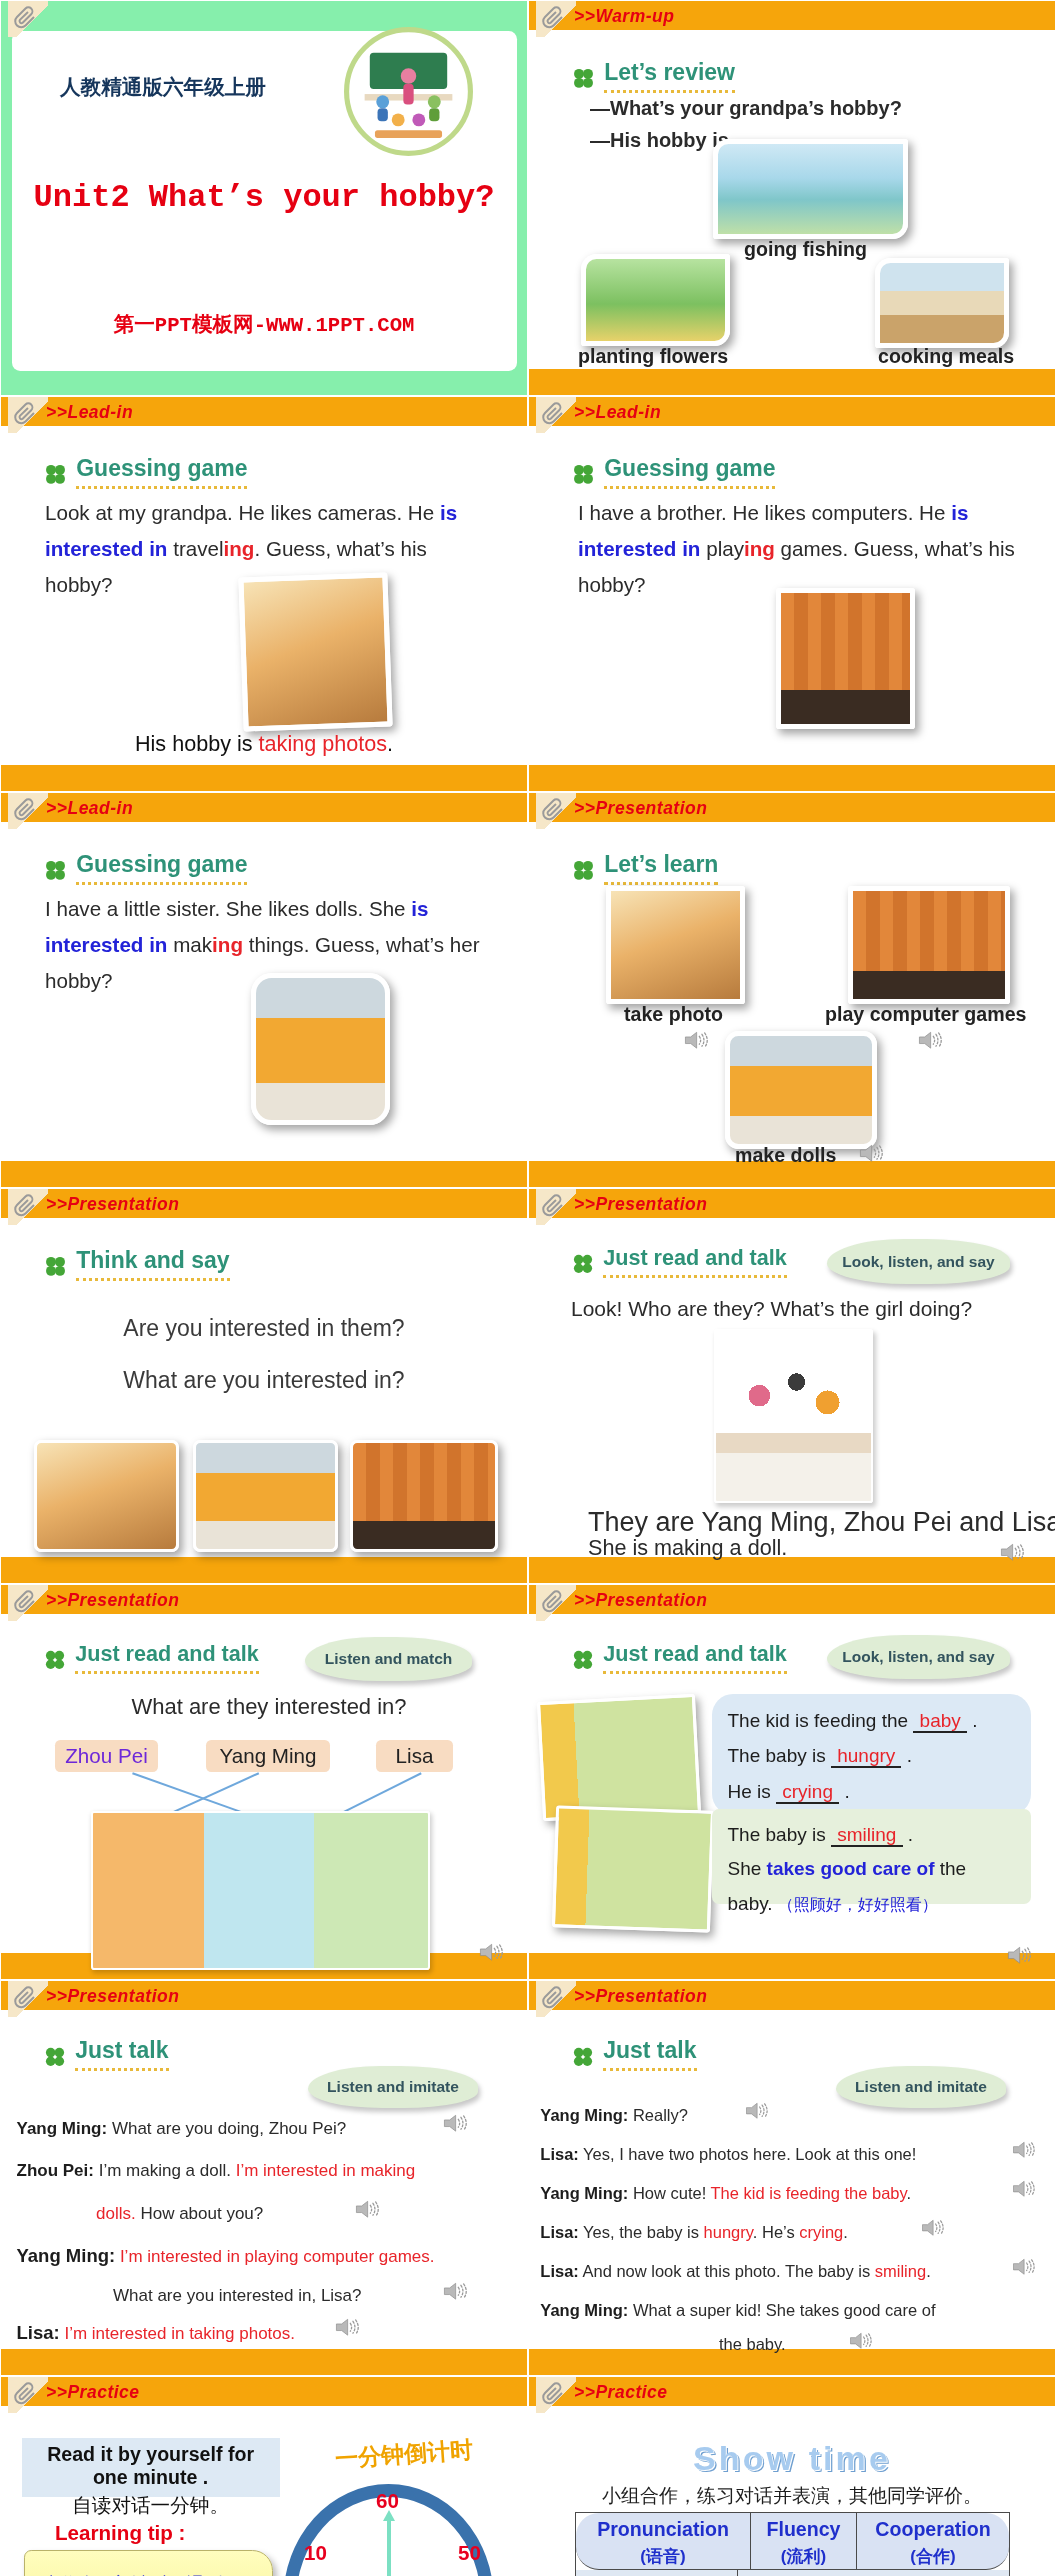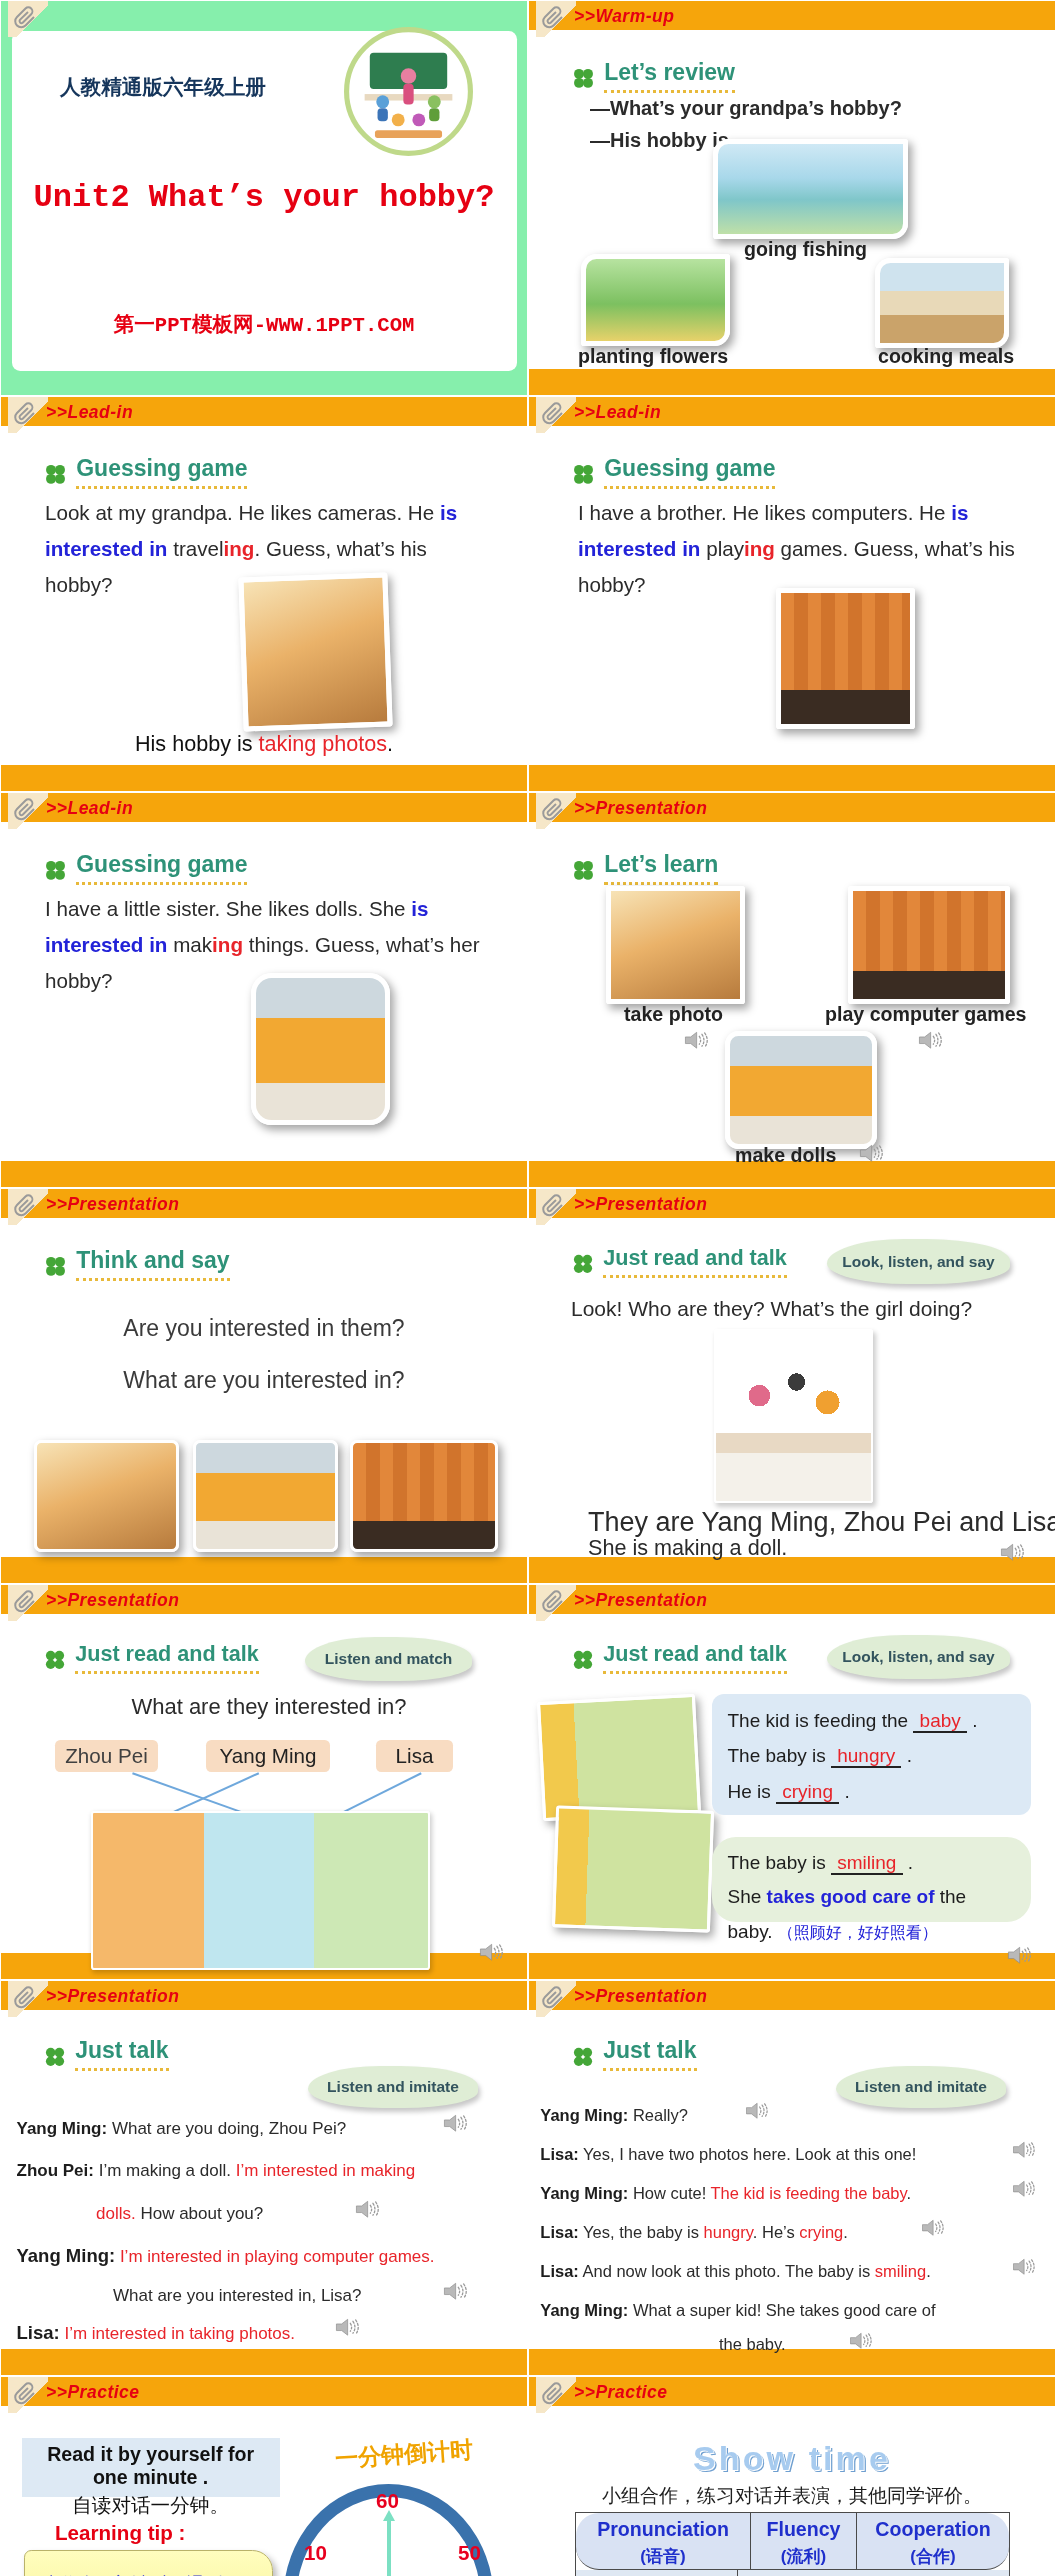--- a/index.html
+++ b/index.html
@@ -292,21 +292,21 @@
             <circle cx="8" cy="7" r="4.4"></circle>
             <circle cx="16" cy="7" r="4.4"></circle>
             <circle cx="8" cy="15" r="4.4"></circle>
             <circle cx="16" cy="15" r="4.4"></circle>
           </g>
         </svg>
       <div class="t" style="font-size:21.6px;">Just read and talk</div>
     </div>
     <div class="cloud" style="left:304px;top:52px;width:167px;height:44px;">Listen and match</div>
     <div class="qline" style="left:10px;right:0;top:109px;text-align:center;font-size:22px;">What are they interested in?</div>
-    <div class="abs" style="left:54px;top:155px;width:103px;height:32px;background:#F8DCC2;border-radius:5.2px;display:flex;align-items:center;justify-content:center;font-size:20.6px;color:#404040;">Zhou Pei</div>
+    <div class="abs" style="left:54px;top:155px;width:103px;height:32px;background:#F8DCC2;border-radius:5.2px;display:flex;align-items:center;justify-content:center;font-size:20.6px;color:#6d28d9;">Zhou Pei</div>
     <div class="abs" style="left:205px;top:155px;width:124px;height:32px;background:#F8DCC2;border-radius:5.2px;display:flex;align-items:center;justify-content:center;font-size:20.6px;color:#222;">Yang Ming</div>
     <div class="abs" style="left:375px;top:155px;width:77px;height:32px;background:#F8DCC2;border-radius:5.2px;display:flex;align-items:center;justify-content:center;font-size:20.6px;color:#222;">Lisa</div>
     <svg class="abs" style="left:0;top:0;" width="528" height="396" viewBox="0 0 1024 768">
         <g stroke="#6FA8DC" stroke-width="4">
           <line x1="255" y1="365" x2="465" y2="440"></line>
           <line x1="500" y1="365" x2="335" y2="440"></line>
           <line x1="815" y1="365" x2="665" y2="440"></line>
         </g>
       </svg>
     <div class="ph ph-match" style="left:90px;top:226px;width:335px;height:155px;border-width:2.1px;box-shadow:1.5px 2.6px 5.2px rgba(0,0,0,.2);"></div>
@@ -331,26 +331,26 @@
             <circle cx="16" cy="7" r="4.4"></circle>
             <circle cx="8" cy="15" r="4.4"></circle>
             <circle cx="16" cy="15" r="4.4"></circle>
           </g>
         </svg>
       <div class="t" style="font-size:21.6px;">Just read and talk</div>
     </div>
     <div class="cloud" style="left:298px;top:50px;width:183px;height:44px;">Look, listen, and say</div>
     <div class="ph ph-feed1" style="left:11.3px;top:113px;width:152px;height:113px;transform:rotate(-3deg);border-width:3.1px;"></div>
     <div class="ph ph-feed2" style="left:25px;top:223px;width:152px;height:116px;transform:rotate(2deg);border-width:3.1px;"></div>
-    <div class="abs" style="left:183px;top:109px;width:319px;height:121px;background:#DCE9F5;border-radius:12px;padding:9.3px 15.5px;box-sizing:border-box;font-size:19px;color:#1d1d1d;line-height:1.85;">
+    <div class="abs" style="left:183px;top:109px;width:319px;height:121px;background:#DCE9F5;border-radius:21px;padding:9.3px 15.5px;box-sizing:border-box;font-size:19px;color:#1d1d1d;line-height:1.85;">
       <div><span>The kid is feeding the </span><span class="blank">baby</span><span> .</span></div>
       <div><span>The baby is </span><span class="blank">hungry</span><span> .</span></div>
       <div><span>He is </span><span class="blank">crying</span><span> .</span></div>
     </div>
-    <div class="abs" style="left:183px;top:252px;width:319px;height:85px;background:#E6F0DC;border-radius:24px;padding:9.3px 15.5px;box-sizing:border-box;font-size:19px;color:#1d1d1d;line-height:1.8;">
+    <div class="abs" style="left:183px;top:224px;width:319px;height:95px;background:#E6F0DC;border-radius:7px;padding:9.3px 15.5px;box-sizing:border-box;font-size:19px;color:#1d1d1d;line-height:1.8;">
       <div><span>The baby is </span><span class="blank">smiling</span><span> .</span></div>
       <div><span>She </span><span class="blue" style="font-weight:800;">takes good care of</span><span> the</span></div>
       <div><span>baby. </span><span class="blue" style="font-size:16px;">（照顾好，好好照看）</span></div>
     </div>
     <svg class="spk" style="left:478px;top:361px;" width="24" height="18.5" viewBox="0 0 36 28">
         <polygon points="2,9 10,9 19,2 19,26 10,19 2,19" fill="#B9B9B9" stroke="#8a8a8a"></polygon>
         <path d="M23 8 q4 6 0 12 M27 5 q6 9 0 18 M31 3 q8 11 0 22" fill="none" stroke="#9a9a9a" stroke-width="2" stroke-linecap="round" stroke-dasharray="3 3"></path>
       </svg>
   </div>
 

